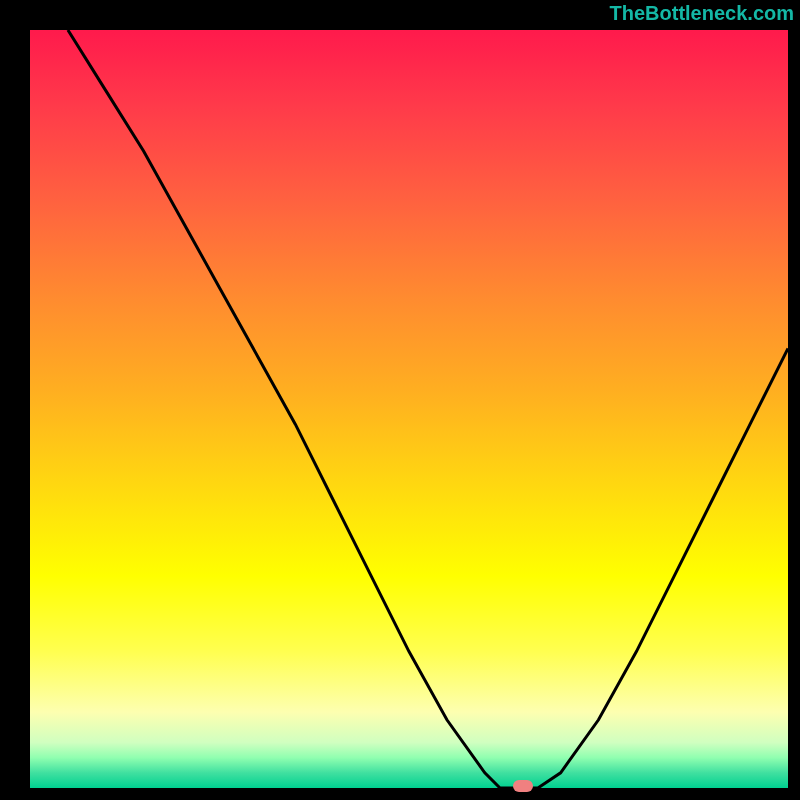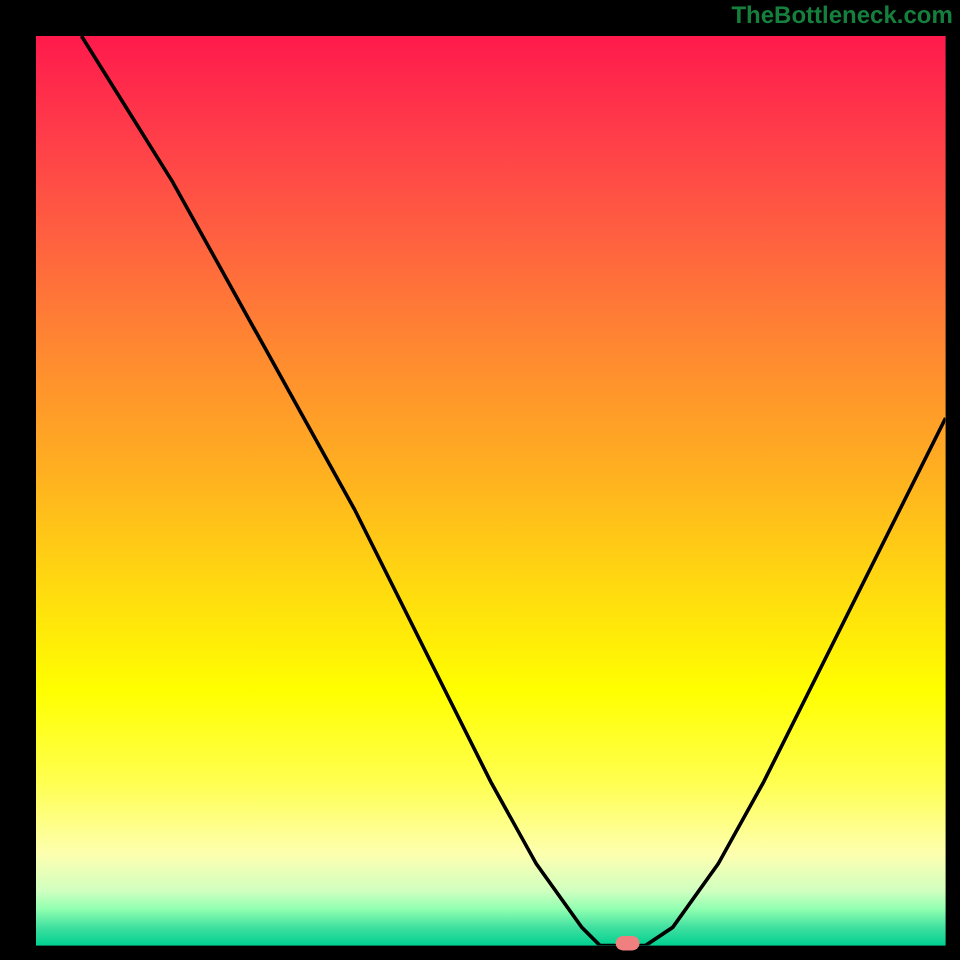--- a/index.html
+++ b/index.html
@@ -8,21 +8,21 @@
     width: 800px;
     height: 800px;
     background: #000;
     position: relative;
     font-family: Arial, sans-serif;
   }
   .watermark {
     position: absolute;
     top: 2px;
     right: 6px;
-    color: #15803d;
+    color: #14b8a6;
     font-size: 20px;
     font-weight: 600;
     z-index: 10;
   }
   .plot-area {
     position: absolute;
     left: 30px;
     top: 30px;
     width: 758px;
     height: 758px;

